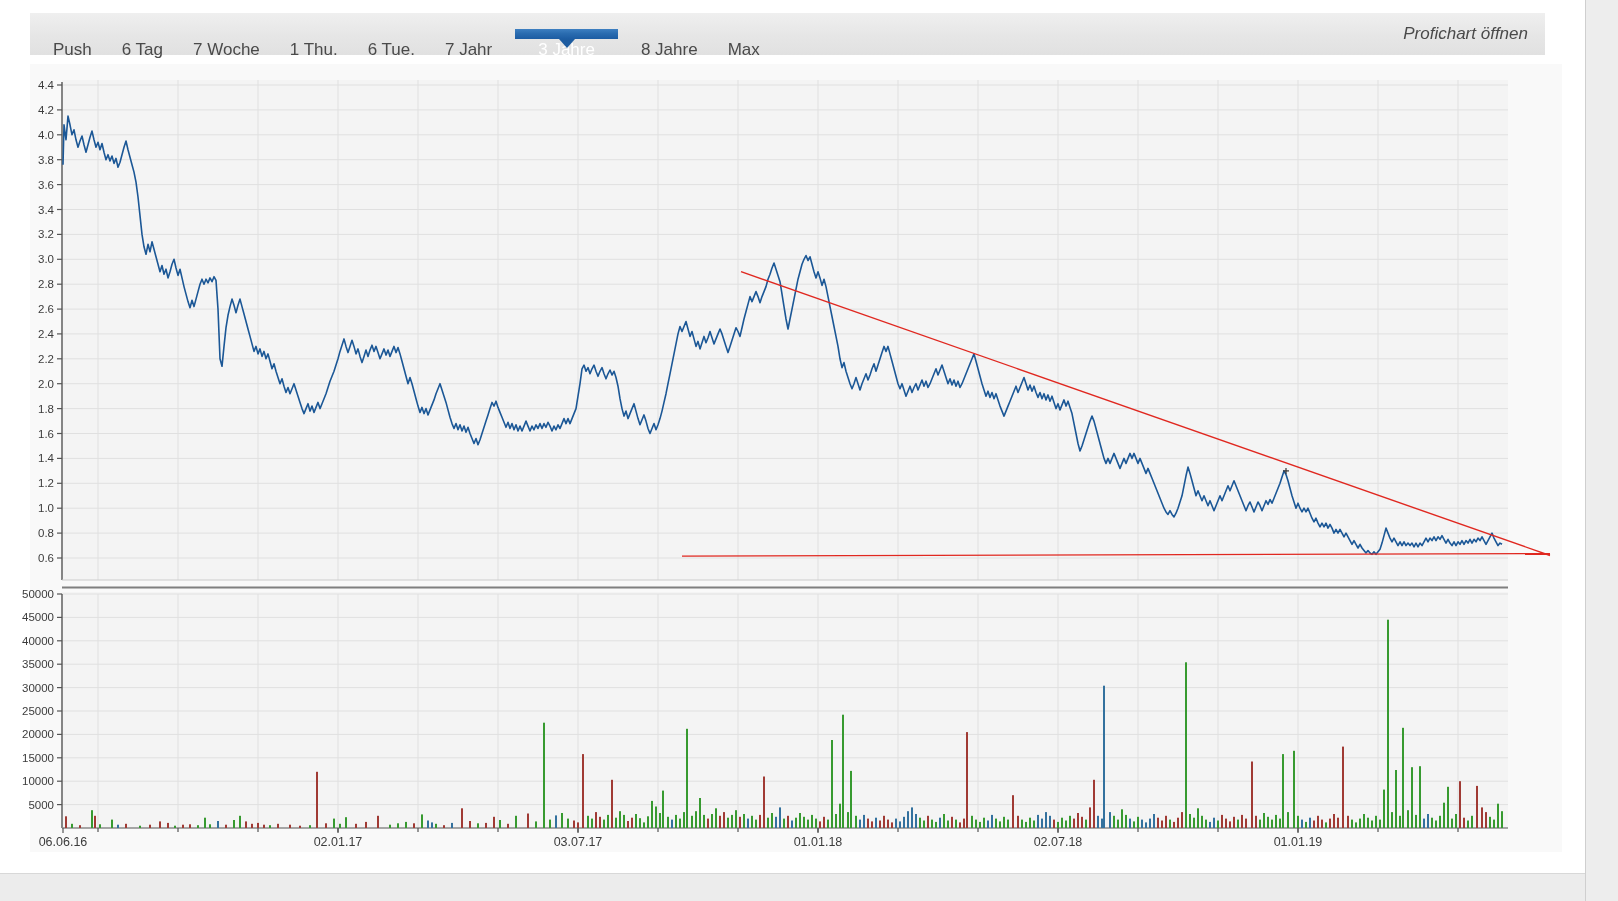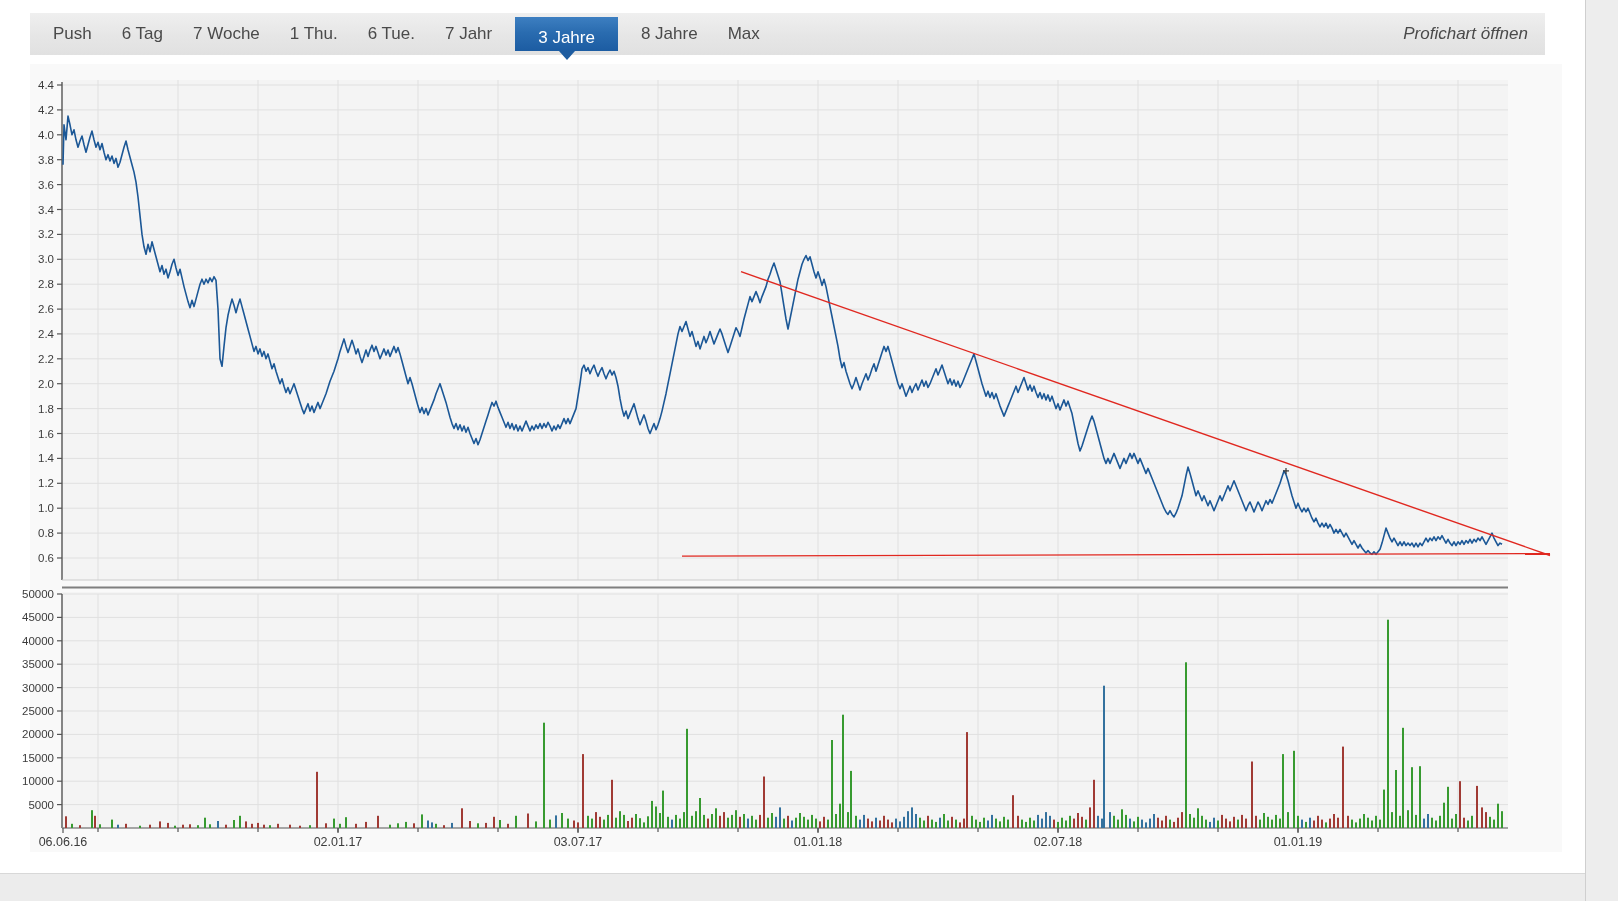--- a/index.html
+++ b/index.html
@@ -7,22 +7,22 @@
        font-family:"Liberation Sans",sans-serif;}
   .right-edge{position:absolute;left:1585px;top:0;width:33px;height:901px;
       background:#ededed;border-left:1px solid #cfcfcf;}
   .bottom-strip{position:absolute;left:0;top:873px;width:1585px;height:28px;
       background:#ececec;border-top:1px solid #d8d8d8;}
   .chart-layer{position:absolute;left:0;top:0;z-index:1;}
   .toolbar{position:absolute;left:30px;top:13px;width:1515px;height:42px;z-index:3;
       background:linear-gradient(180deg,#efefef 0%,#e6e6e6 55%,#e1e1e1 100%);
       display:flex;align-items:stretch;font-size:17px;color:#4a4a4a;}
   .tabs{display:flex;align-items:stretch;padding-left:8px;}
-  .tab{line-height:42px;margin:0 15px;cursor:pointer;white-space:nowrap;}
-  .tab.selected{position:relative;margin:4px 8px;padding:0 23px;color:#ffffff;
+  .tab{line-height:42px;margin:16px 15px;cursor:pointer;white-space:nowrap;}
+  .tab.selected{position:relative;margin:16px 8px;padding:0 23px;color:#ffffff;
       background:linear-gradient(180deg,#3d7fc1 0%,#2a6cb0 45%,#1c5ca2 100%);}
   .tab.selected::after{content:"";position:absolute;left:50%;bottom:-9px;margin-left:-8px;
       border-left:8px solid transparent;border-right:8px solid transparent;
       border-top:9px solid #1d5ca0;}
   .profichart{margin-left:auto;margin-right:17px;line-height:42px;cursor:pointer;
       color:#4a4a4a;text-decoration:none;white-space:nowrap;font-style:italic;}
   svg text{font-family:"Liberation Sans",sans-serif;}
 </style>
 </head>
 <body>

